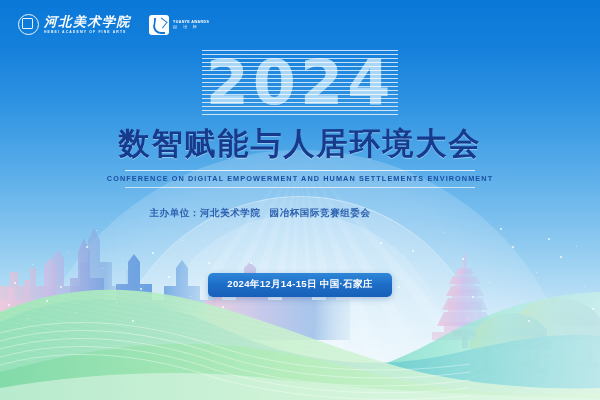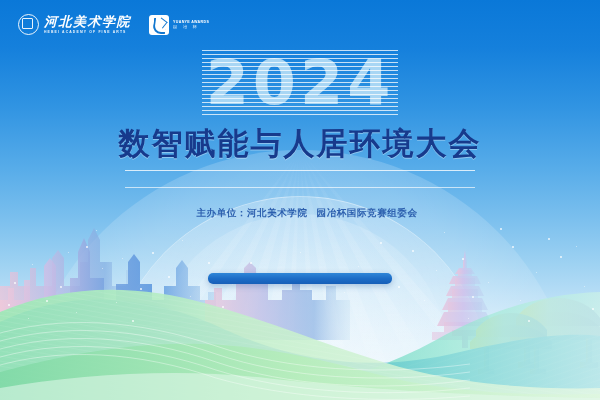--- a/index.html
+++ b/index.html
@@ -145,21 +145,21 @@
     position:absolute;left:50%;top:187px;margin-left:-175px;
     width:350px;height:1px;background:rgba(255,255,255,.65);
   }
   .title-en{
     position:absolute;left:0;top:174px;width:600px;text-align:center;
     font-size:7.3px;font-weight:700;color:#1d4fa0;letter-spacing:1.08px;
     white-space:nowrap;
   }
   .organizer{
     position:absolute;left:0;top:207px;width:520px;text-align:center;
-    font-size:9.5px;font-weight:600;color:#2c5fae;letter-spacing:.6px;padding-left:47px;
+    font-size:9.5px;font-weight:600;color:#2c5fae;letter-spacing:.6px;
   }
   .organizer .sep{display:inline-block;width:9px;}
 
   
   .date-badge{
     position:absolute;left:50%;top:273px;margin-left:-92px;
     width:184px;padding:5px 0 6px;
     border-radius:5px;
     background:linear-gradient(180deg,#2f86d8 0%,#1c6cc6 52%,#175fb8 100%);
     box-shadow:0 2px 6px rgba(18,70,140,.28);
@@ -403,22 +403,24 @@
 
   <div class="year-wrap">
     <span class="year">
       <span>2024</span>
       <span class="stripes"></span>
     </span>
   </div>
 
   <div class="title-cn">数智赋能与人居环境大会</div>
   <div class="rule"></div>
+  <div class="title-en">CONFERENCE ON DIGITAL EMPOWERMENT AND HUMAN SETTLEMENTS ENVIRONMENT</div>
   <div class="rule2"></div>
 
   <div class="organizer">
     <span>主办单位：</span><span>河北美术学院</span><span class="sep"></span><span>园冶杯国际竞赛组委会</span>
   </div>
 
   <div class="date-badge">
+    <div class="date-cn">2024年12月14-15日  中国·石家庄</div>
   </div>
 
 </div>
 
 </body></html>

